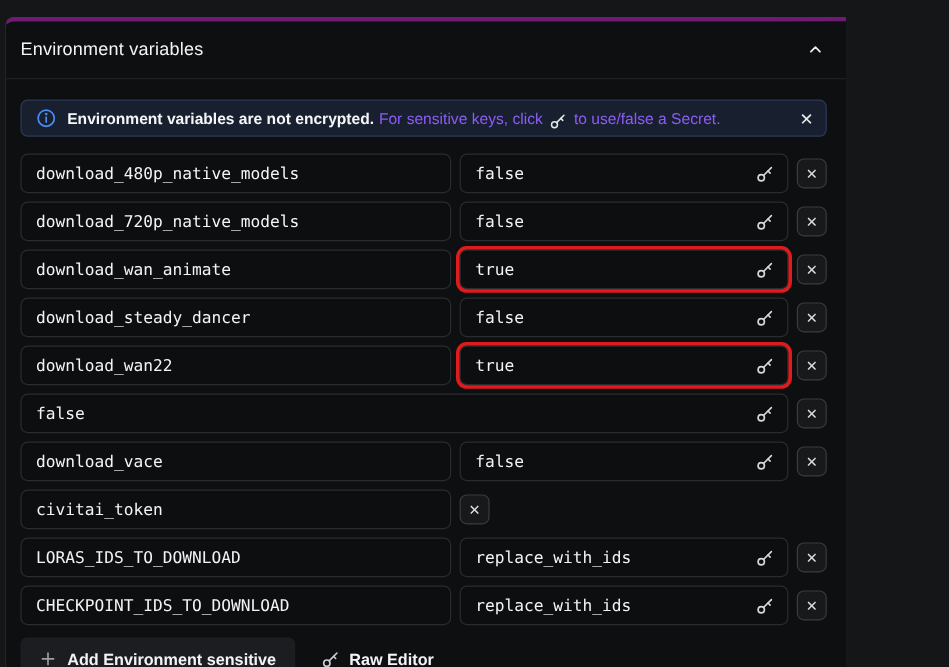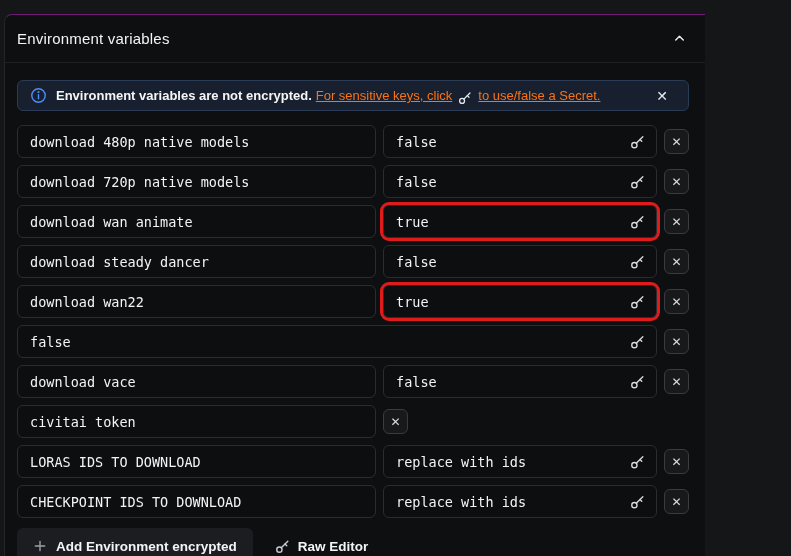--- a/index.html
+++ b/index.html
@@ -9,21 +9,21 @@
     font-family: "Liberation Sans", sans-serif;
     color: #eceef0;
   }
   .viewport { position: relative; width: 791px; height: 556px; overflow: hidden; }
 
   .panel {
     position: absolute;
     left: 4px; top: 14px;
     width: 701px; height: 542px;
     background: #0e0f10;
-    border-top: 1px solid #701a75;
+    border-top: 4px solid #701a75;
     border-left: 1px solid #232527;
     border-radius: 8px 0 0 0;
     overflow: hidden;
   }
 
   .panel-header {
     height: 48px;
     display: flex;
     align-items: center;
     justify-content: space-between;
@@ -43,27 +43,27 @@
 
   .panel-body { padding: 17px 16px 0 12px; }
 
   .banner {
     display: flex;
     align-items: center;
     height: 31px;
     background: #18202f;
     border: 1px solid #2b3a55;
     border-radius: 6px;
-    padding: 0 16px 0 12px;
+    padding: 0 6px 0 12px;
     margin-bottom: 14px;
     font-size: 13px;
   }
   .banner .info-ic { display: flex; margin-right: 9px; flex: 0 0 auto; }
   .banner b { font-weight: 700; color: #f4f6f8; margin-right: 4px; white-space: nowrap; }
-  .banner .reg { color: #f97316; white-space: nowrap; text-decoration: underline; }
+  .banner .reg { color: #8b5cf6; white-space: nowrap; }
   .banner .inline-key { display: inline-flex; margin: 0 6px; position: relative; top: 2px; }
   .banner .spacer { flex: 1; }
   .banner-close {
     background: none; border: none; cursor: pointer;
     color: #e8eaec; font-size: 14px; line-height: 1;
     font-family: "Liberation Sans", sans-serif;
     padding: 2px 4px;
   }
 
   .env-row {
@@ -396,21 +396,21 @@
 </div>
 
       <div class="footer">
         <button class="add-btn">
           <span class="plus">
             <svg width="14" height="14" viewBox="0 0 24 24" fill="none" stroke="currentColor" stroke-width="2.4" stroke-linecap="round">
                 <line x1="12" y1="4" x2="12" y2="20"></line>
                 <line x1="4" y1="12" x2="20" y2="12"></line>
               </svg>
           </span>
-          <span>Add Environment encrypted</span>
+          <span>Add Environment sensitive</span>
         </button>
         <button class="raw-btn">
           <span class="ric">
             <svg width="15" height="15" viewBox="0 0 24 24" fill="none" stroke="currentColor" stroke-width="2.2" stroke-linecap="round" stroke-linejoin="round">
                 <circle cx="7" cy="17" r="4.2"></circle>
                 <path d="m10 14 10.5-10.5"></path>
                 <path d="m16 8 2.8 2.8"></path>
               </svg>
           </span>
           <span>Raw Editor</span>

